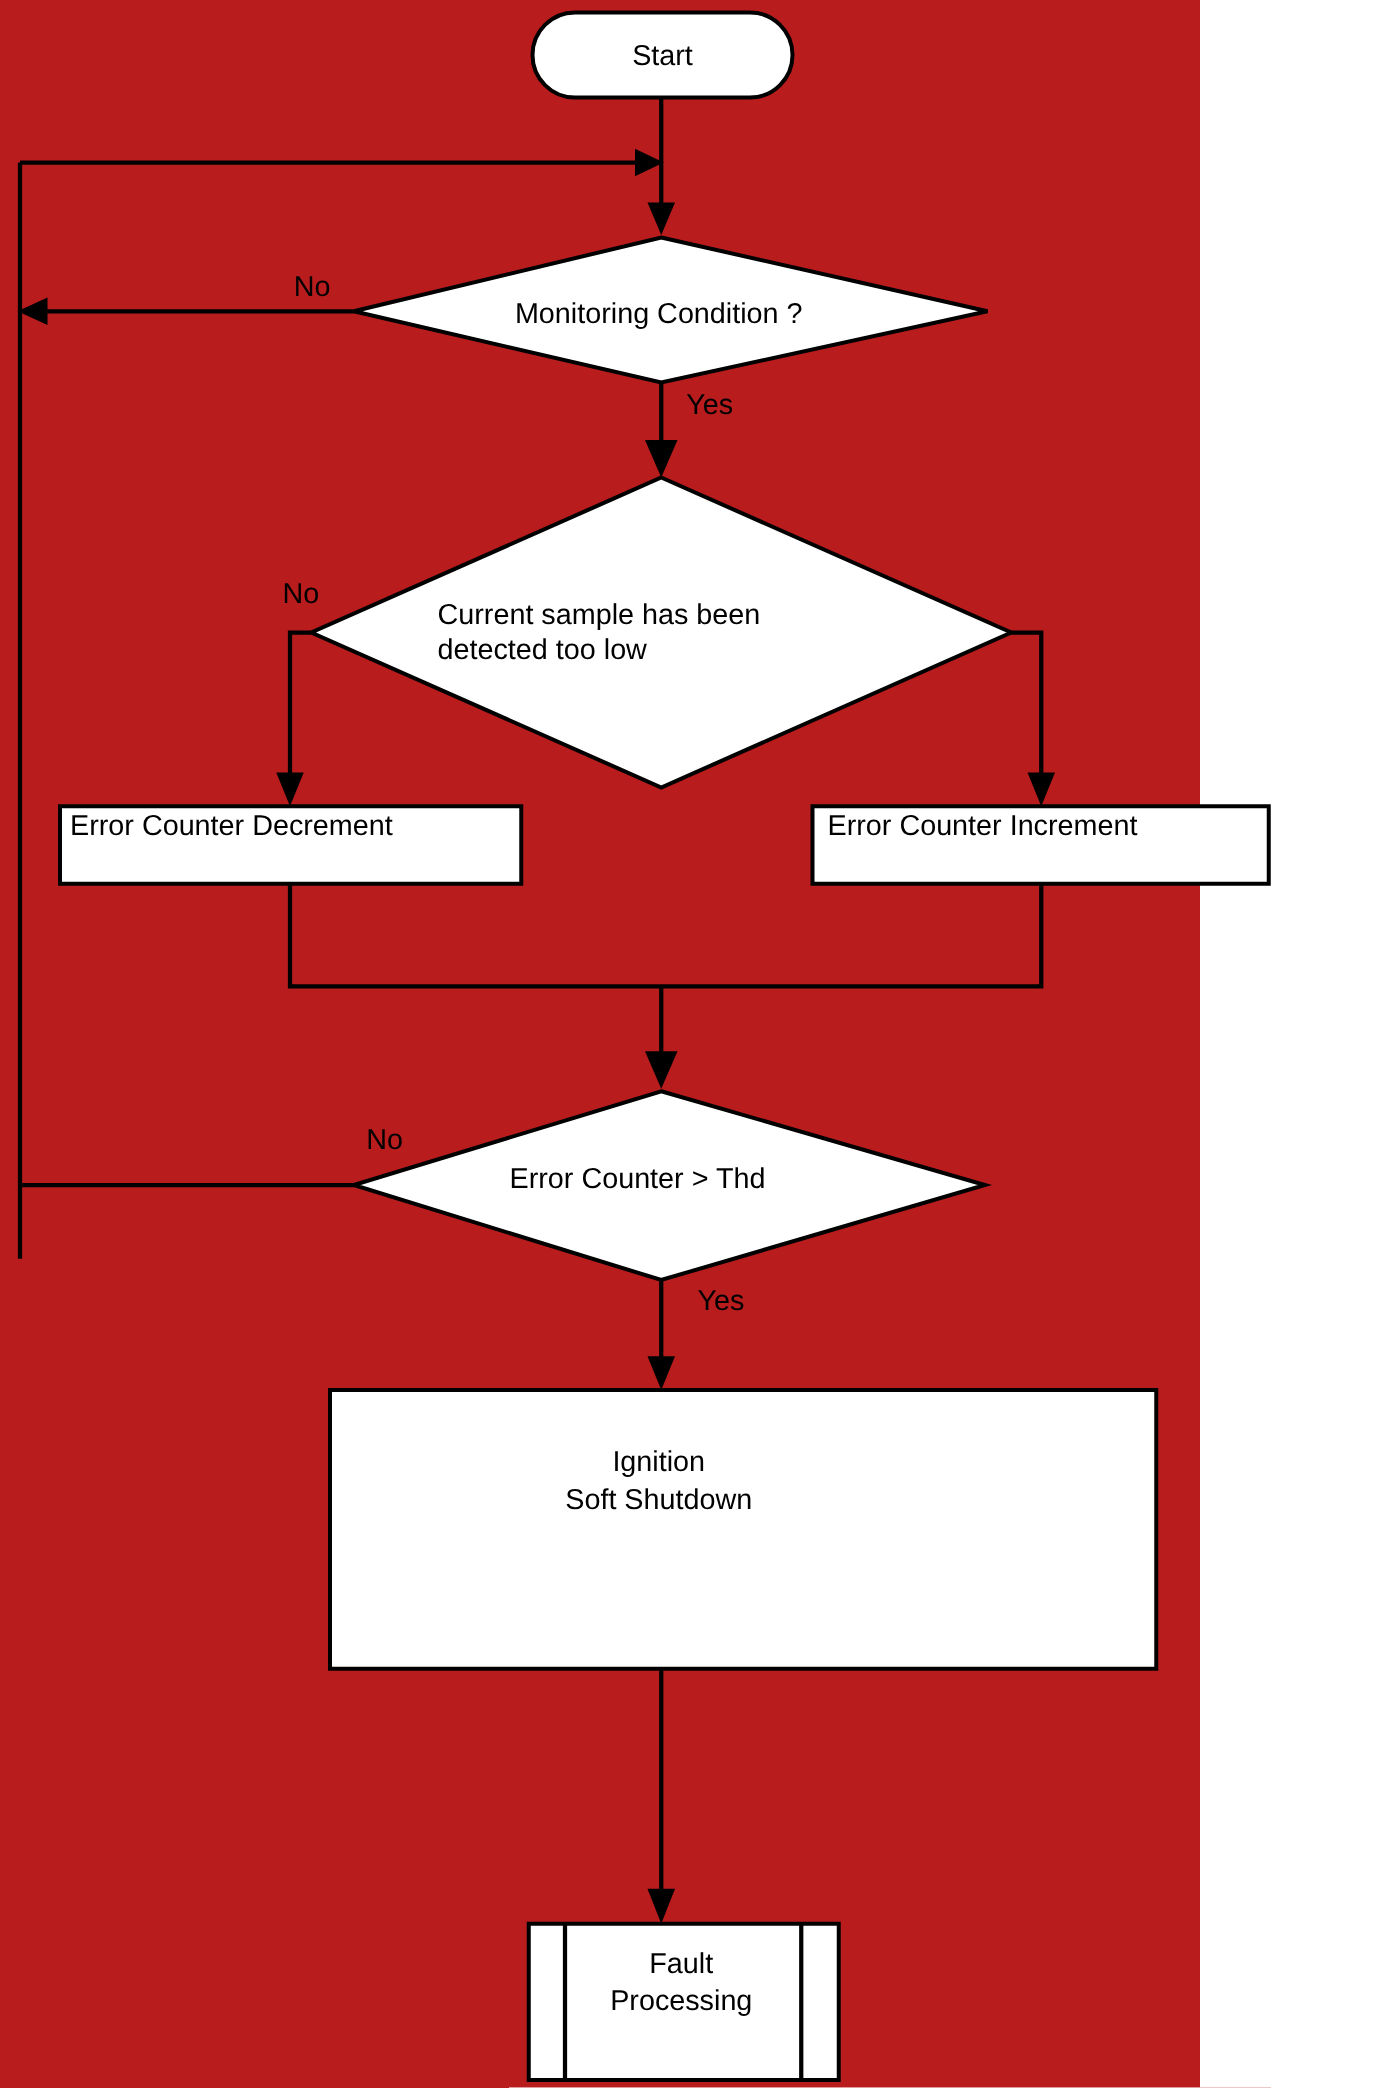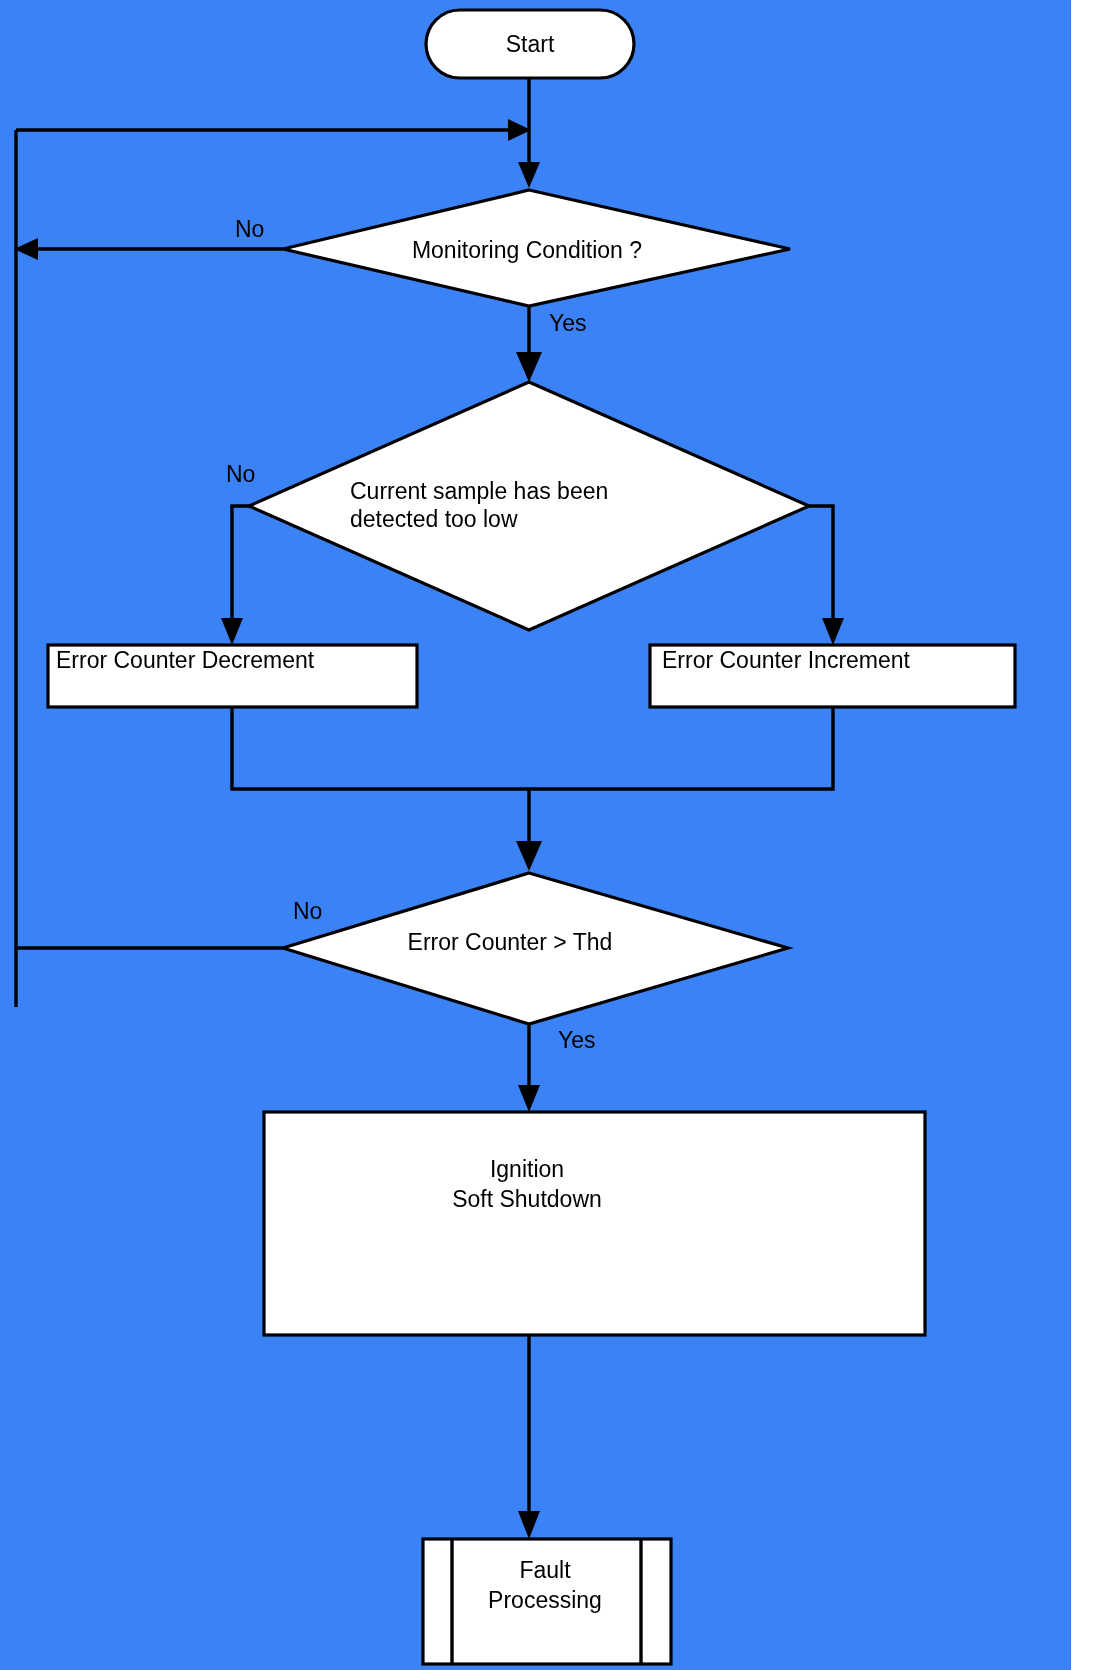--- a/index.html
+++ b/index.html
@@ -8,23 +8,23 @@
     background: #ffffff;
   }
   body {
     width: 1120px;
     height: 1670px;
     font-family: "Liberation Sans", sans-serif;
     overflow: hidden;
   }
   #flowchart-root {
     position: relative;
-    width: 1071px;
+    width: 960px;
     height: 1670px;
-    background: #3b82f6;
+    background: #b91c1c;
   }
   svg.chart {
     display: block;
     width: 1120px;
     height: 1670px;
   }
   .shape-stroke {
     fill: #ffffff;
     stroke: #000000;
     stroke-width: 3.2;

